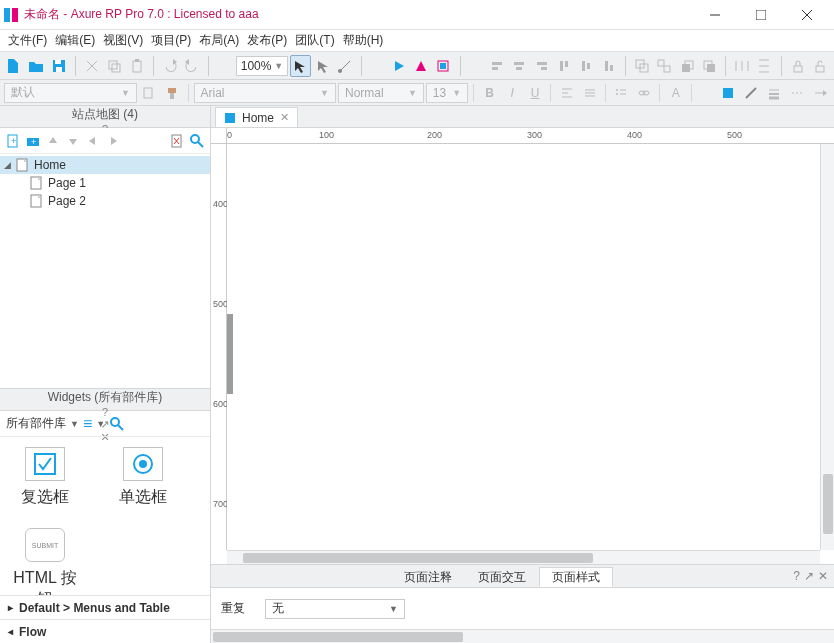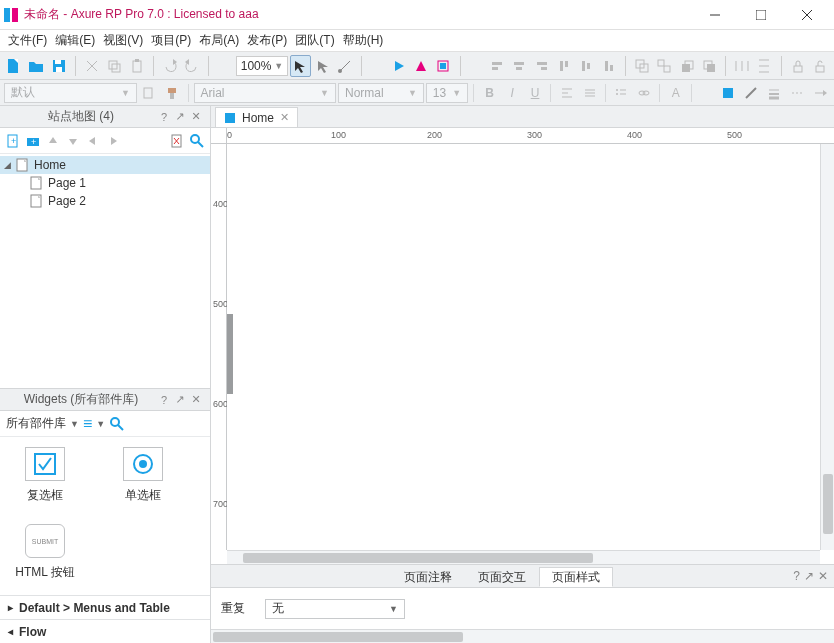--- a/index.html
+++ b/index.html
@@ -22,21 +22,21 @@
 
 .toolbar2 { height: 26px; background: #eef0f2; border-bottom: 1px solid #d4d6d8; display: flex; align-items: center; padding: 0 4px; gap: 2px; }
 .toolbar2 .combo { height: 20px; background: #f4f6f8; border: 1px solid #d0d2d4; display: flex; align-items: center; padding: 0 6px; color: #a8aaac; }
 .toolbar2 .combo .dd { margin-left: auto; font-size: 9px; color: #bbb; }
 .toolbar2 .tbtn { width: 22px; height: 22px; display: flex; align-items: center; justify-content: center; color: #b8babc; }
 .toolbar2 .tsep { width: 1px; height: 18px; background: #d6d8da; margin: 0 3px; }
 
 .main { display: flex; height: 537px; }
 .leftcol { width: 211px; display: flex; flex-direction: column; border-right: 1px solid #d4d6d8; }
 
-.panel-header { height: 22px; background: #eef0f2; display: flex; align-items: center; padding: 0 6px; font-size: 12px; color: #555; border-bottom: 1px solid #d4d6d8; }
+.panel-header { height: 22px; background: #eef0f2; display: flex; align-items: center; padding: 0 6px; font-size: 12px; color: #555; border-bottom: 1px solid #d4d6d8; flex-direction: column; }
 .panel-header .ptitle { flex: 1; text-align: center; }
 .panel-header .picon { width: 16px; height: 16px; display: flex; align-items: center; justify-content: center; color: #888; cursor: pointer; font-size: 11px; }
 
 .sitemap-tools { height: 26px; background: #fff; display: flex; align-items: center; padding: 0 4px; gap: 2px; border-bottom: 1px solid #e8eaec; }
 .sitemap-tools .stbtn { width: 18px; height: 18px; display: flex; align-items: center; justify-content: center; cursor: pointer; }
 
 .tree { flex: 1; background: #fff; overflow: auto; padding: 2px 0; }
 .tree-row { height: 18px; display: flex; align-items: center; padding: 0 4px; cursor: pointer; }
 .tree-row.sel { background: #d0e8f5; }
 .tree-row .tw { width: 12px; font-size: 9px; color: #666; }
@@ -44,21 +44,21 @@
 .tree-row.child { padding-left: 30px; }
 
 .widgets-panel { border-top: 1px solid #d4d6d8; display: flex; flex-direction: column; height: 255px; }
 .widgets-tools { height: 26px; display: flex; align-items: center; padding: 0 6px; gap: 4px; border-bottom: 1px solid #e8eaec; }
 .widgets-tools .wlabel { font-size: 12px; }
 .widgets-tools .dd { font-size: 9px; color: #666; }
 .widgets-tools .search { color: #1ba1e6; font-size: 16px; }
 .widgets-grid { flex: 1; padding: 10px; display: flex; flex-wrap: wrap; gap: 20px 28px; overflow: auto; align-content: flex-start; }
 .widget-item { width: 70px; display: flex; flex-direction: column; align-items: center; gap: 6px; cursor: pointer; }
 .widget-item .wicon { width: 40px; height: 34px; border: 1px solid #c0c2c4; display: flex; align-items: center; justify-content: center; background: #fff; }
-.widget-item .wname { font-size: 12px; color: #333; text-align: center; }
+.widget-item .wname { font-size: 16px; color: #333; text-align: center; }
 .widgets-sections .sect { height: 24px; display: flex; align-items: center; padding: 0 8px; border-top: 1px solid #e0e2e4; font-weight: bold; font-size: 12px; cursor: pointer; }
 .widgets-sections .sect .arr { margin-right: 6px; font-size: 10px; }
 
 .rightcol { flex: 1; display: flex; flex-direction: column; background: #fff; }
 .tabs-row { height: 22px; background: #eef0f2; display: flex; align-items: flex-end; border-bottom: 1px solid #d4d6d8; padding-left: 4px; }
 .tab { height: 20px; background: #fff; border: 1px solid #d4d6d8; border-bottom: none; display: flex; align-items: center; padding: 0 8px; gap: 6px; font-size: 12px; }
 .tab .ticon { width: 12px; height: 12px; }
 .tab .close { font-size: 11px; color: #999; cursor: pointer; }
 
 .canvas-area { flex: 1; position: relative; background: #fff; overflow: hidden; }
@@ -578,21 +578,21 @@
             </svg>
           </span>
         <span>Home</span>
         <span class="close">✕</span>
       </div>
     </div>
     <div class="canvas-area">
       <div class="ruler-corner"></div>
       <div class="ruler-h">
         <span class="tick" style="left:0px">0</span>
-        <span class="tick" style="left:104px">100</span>
+        <span class="tick" style="left:92px">100</span>
         <span class="tick" style="left:200px">200</span>
         <span class="tick" style="left:300px">300</span>
         <span class="tick" style="left:400px">400</span>
         <span class="tick" style="left:500px">500</span>
       </div>
       <div class="ruler-v">
         <span class="tick" style="top:55px">400</span>
         <span class="tick" style="top:155px">500</span>
         <span class="tick" style="top:255px">600</span>
         <span class="tick" style="top:355px">700</span>

